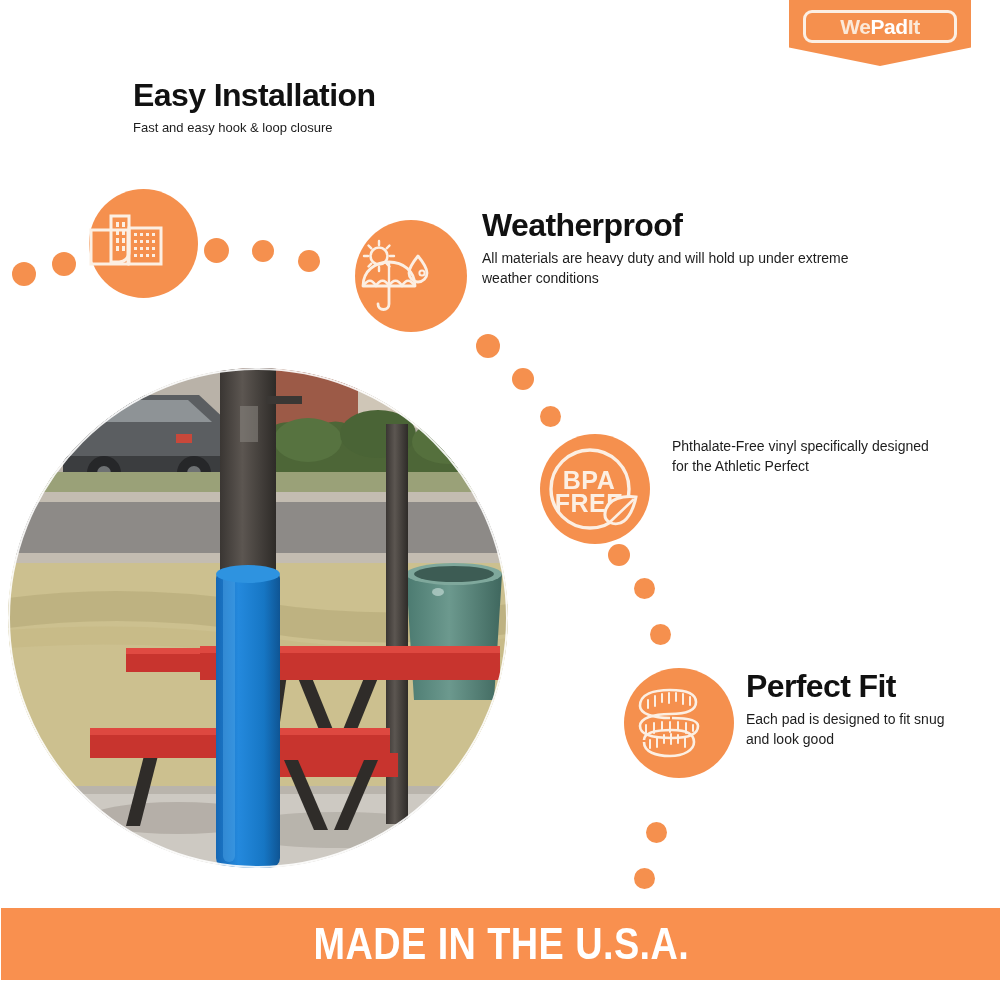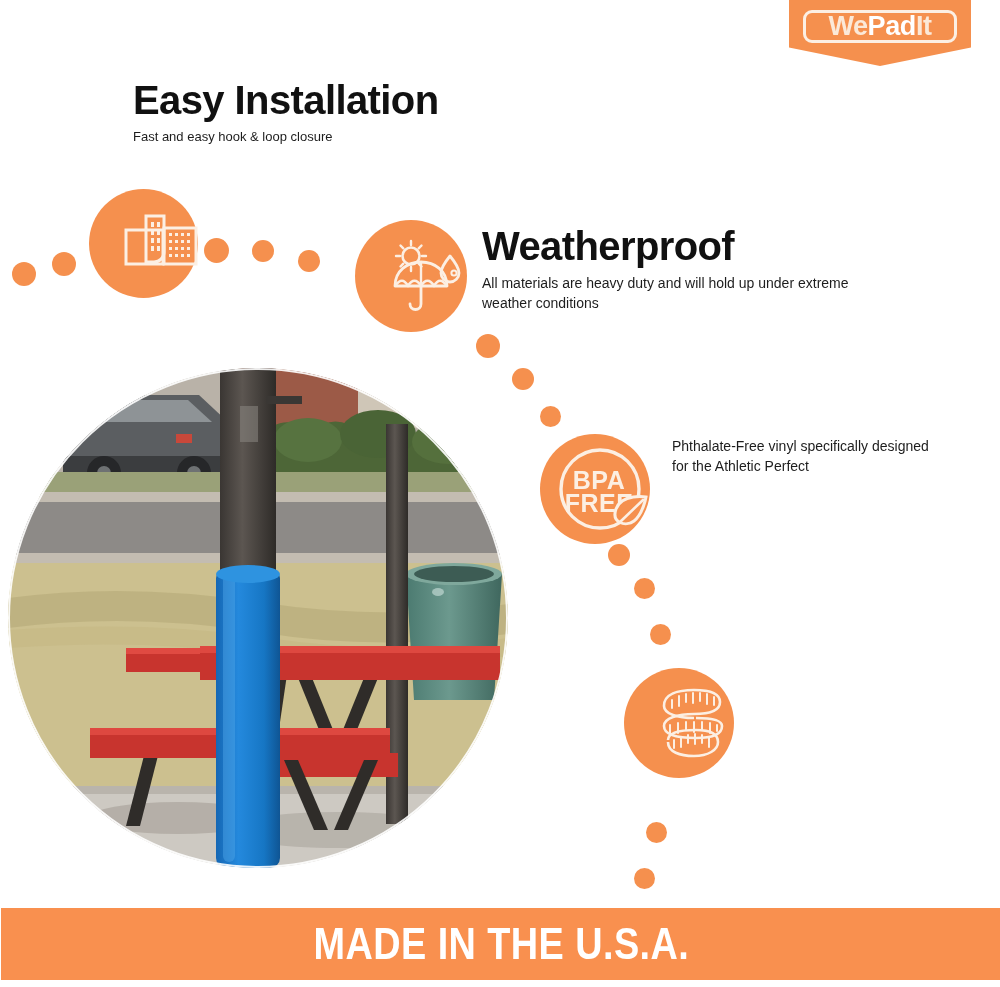--- a/index.html
+++ b/index.html
@@ -40,34 +40,34 @@
     width: 154px;
     height: 33px;
     border: 3px solid #FCEFE3;
     border-radius: 9px;
     box-sizing: border-box;
     display: flex;
     align-items: center;
     justify-content: center;
   }
   .logo-text {
-    font-size: 27px;
+    font-size: 21px;
     line-height: 1;
     letter-spacing: -0.4px;
     white-space: nowrap;
     font-weight: 700;
   }
   .logo-we { color: #FBE9D8; font-weight: 700; }
   .logo-pad { color: #FFFFFF; font-weight: 800; }
   .logo-it  { color: #FBE9D8; font-weight: 700; }
 
   
   .feature { position: absolute; }
   .f-title {
-    font-size: 40px;
+    font-size: 32px;
     font-weight: 800;
     color: #111111;
     letter-spacing: -0.6px;
     line-height: 1.1;
     margin: 0 0 6px 0;
     white-space: nowrap;
   }
   .f-body {
     font-size: 14px;
     font-weight: 400;
@@ -76,21 +76,21 @@
     margin: 0;
   }
 
   
   .icon-circle {
     position: absolute;
     border-radius: 50%;
     background: #F5904E;
     display: flex;
     align-items: center;
-    justify-content: flex-end;
+    justify-content: flex-start;
   }
   .icon-circle svg { display: block; }
 
   
   .dot {
     position: absolute;
     border-radius: 50%;
     background: #F5904E;
   }
 
@@ -180,21 +180,21 @@
         <rect x="57" y="33" width="3" height="3"></rect>
           <rect x="63" y="33" width="3" height="3"></rect>
         <rect x="45" y="40" width="3" height="3"></rect>
           <rect x="51" y="40" width="3" height="3"></rect>
         <rect x="57" y="40" width="3" height="3"></rect>
           <rect x="63" y="40" width="3" height="3"></rect>
       </g>
     </svg>
   </div>
 
-  <div class="feature" style="left:482px; top:224px; width:420px;">
+  <div class="feature" style="left:482px; top:208px; width:420px;">
     <h2 class="f-title">Weatherproof</h2>
     <p class="f-body" style="width:405px;">All materials are heavy duty and will hold up under extreme weather conditions</p>
   </div>
 
   <div class="icon-circle" style="left:355px; top:220px; width:112px; height:112px;">
     <svg width="80" height="76" viewBox="0 0 80 76">
 
       <circle cx="24" cy="18" r="8.5" fill="none" stroke="#FCEFE3" stroke-width="2.6"></circle>
       <g stroke="#FCEFE3" stroke-width="2.4" stroke-linecap="round">
         <line x1="24" y1="3" x2="24" y2="7"></line>
@@ -226,20 +226,24 @@
     <svg width="100" height="100" viewBox="0 0 100 100">
       <circle cx="50" cy="50" r="39" fill="none" stroke="#FCEFE3" stroke-width="3.4"></circle>
       <text x="49" y="50" text-anchor="middle" font-family="Liberation Sans, sans-serif" font-size="25" font-weight="800" fill="#FCEFE3" letter-spacing="0.5">BPA</text>
       <text x="49" y="73" text-anchor="middle" font-family="Liberation Sans, sans-serif" font-size="25" font-weight="800" fill="#FCEFE3" letter-spacing="0.5">FREE</text>
 
       <path d="M96 58 C96 58 72 54 66 70 C61 84 76 88 84 82 C93 75 96 58 96 58 Z" fill="#F5904E" stroke="#FCEFE3" stroke-width="3"></path>
       <line x1="93" y1="61" x2="70" y2="83" stroke="#FCEFE3" stroke-width="2.6" stroke-linecap="round"></line>
     </svg>
   </div>
 
+  <div class="feature" style="left:746px; top:669px; width:240px;">
+    <h2 class="f-title">Perfect Fit</h2>
+    <p class="f-body" style="width:224px;">Each pad is designed to fit snug and look good</p>
+  </div>
 
   <div class="icon-circle" style="left:624px; top:668px; width:110px; height:110px;">
     <svg width="86" height="86" viewBox="0 0 86 86">
       <g fill="none" stroke="#FCEFE3" stroke-width="2.6" stroke-linejoin="round">
 
         <path d="M16 26 C16 14 30 10 46 10 C62 10 72 14 72 22 C72 30 62 34 46 34
                  C30 34 16 38 16 46"></path>
         <path d="M16 26 C16 34 30 38 46 38"></path>
 
         <path d="M16 46 C16 56 32 58 48 58 C64 58 74 54 74 46

